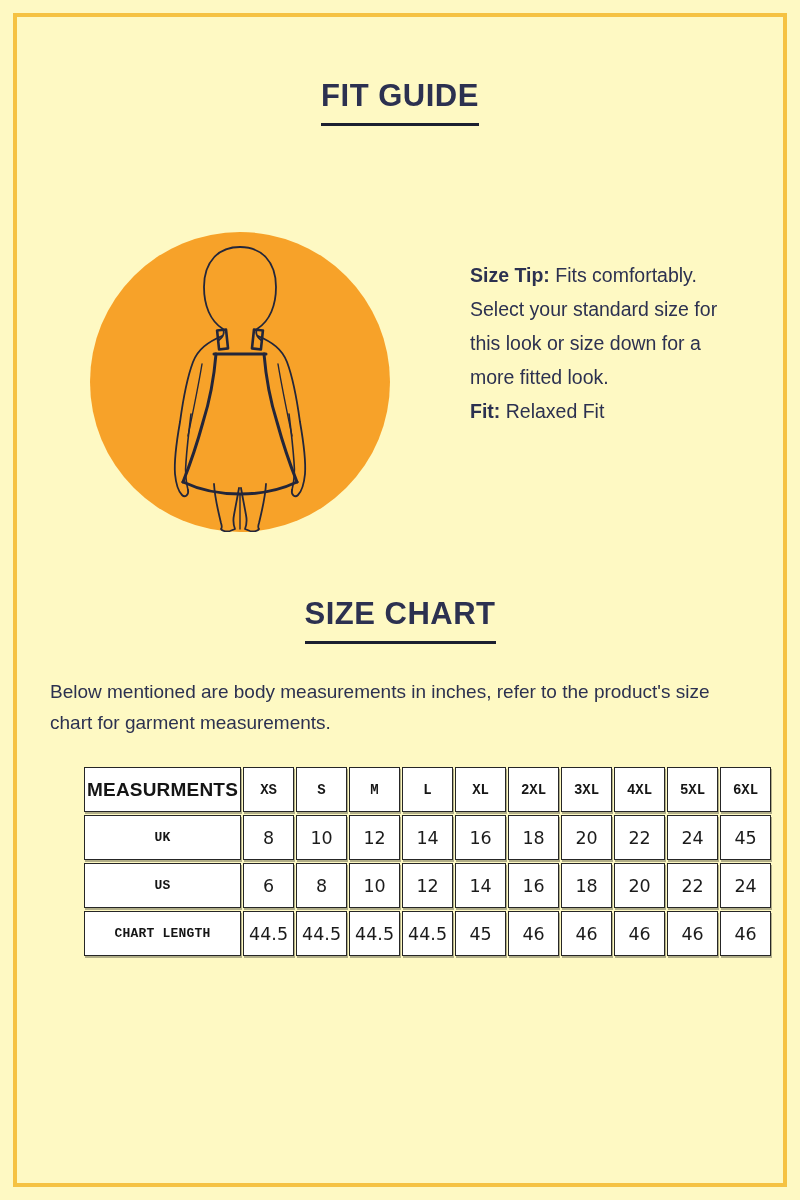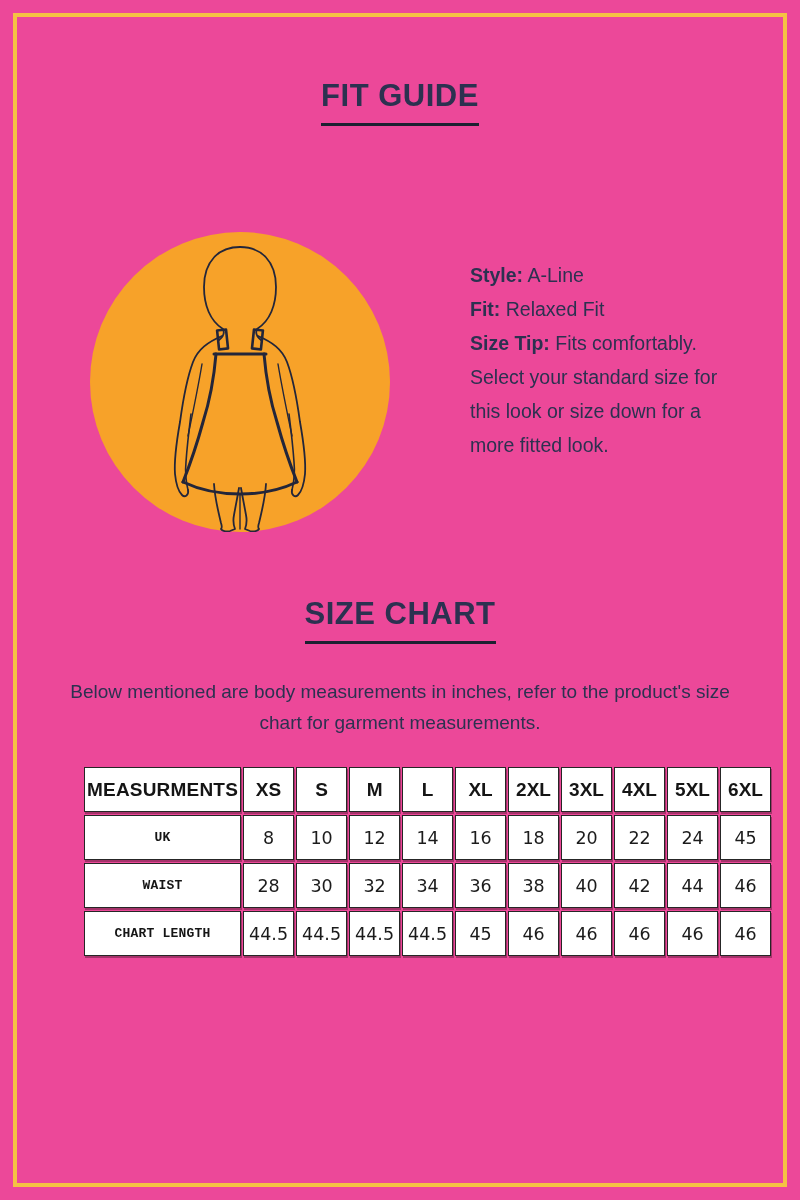--- a/index.html
+++ b/index.html
@@ -1,45 +1,45 @@
 <!DOCTYPE html>
 <html><head>
 <meta charset="utf-8">
 <style>
   html,body { margin:0; padding:0; background:#ffffff; }
   body { font-family:"Liberation Sans", sans-serif; }
-  .page { position:relative; width:800px; height:1200px; background:#ec4899; overflow:hidden; }
+  .page { position:relative; width:800px; height:1200px; background:#fef9c3; overflow:hidden; }
   .frame { position:absolute; top:13px; left:13px; right:13px; bottom:13px;
            border:4px solid #F5C243; pointer-events:none; }
 
   .center-row { position:absolute; left:0; width:800px; text-align:center; }
 
   .big-title { display:inline-block; margin:0; color:#2C3150; font-size:31px; font-weight:700;
                letter-spacing:0.5px; padding-bottom:9px; border-bottom:3px solid #1C2030; }
 
   .circle { position:absolute; left:90px; top:232px; width:300px; height:300px;
             border-radius:50%; background:#F7A229; }
   .circle svg { position:absolute; left:0; top:0; }
 
   .fit-text { position:absolute; left:470px; top:258px; width:258px; color:#2C3150;
               font-size:19.5px; line-height:34px; }
   .fit-text p { margin:0; }
   .fit-text strong { font-weight:700; }
 
-  .subtitle { position:absolute; left:50px; top:676px; width:700px; margin:0; text-align:center;
+  .subtitle { position:absolute; left:50px; top:676px; width:700px; margin:0; text-align:left;
               color:#2C3150; font-size:19px; line-height:31px; }
 
   table.size-chart { position:absolute; left:82px; top:764px; border-collapse:separate;
                      border-spacing:2px 3px; table-layout:fixed;
                      filter:drop-shadow(1px 2px 0 rgba(0,0,0,0.30)); }
   table.size-chart th, table.size-chart td {
       border:1.5px solid #262626; background:#ffffff; height:43px; text-align:center;
       vertical-align:middle; color:#151515; padding:0 2px; }
   table.size-chart th.measure-col { width:118px; font-size:19px; font-weight:700; letter-spacing:0.2px; }
-  table.size-chart th.size-col { width:45px; font-size:19px; font-weight:700; }
+  table.size-chart th.size-col { width:45px; font-size:14px; font-weight:700;font-family:Liberation Mono, monospace; }
   table.size-chart th.row-label { font-size:13px; font-weight:700; letter-spacing:0.2px;font-family:Liberation Mono, monospace; }
   table.size-chart td { font-size:17.5px; font-weight:400; color:#1b1b1b;
                         font-family:"DejaVu Sans", sans-serif; }
 </style>
 </head>
 <body>
 
 <div class="page">
   <div class="frame"></div>
 
@@ -69,23 +69,22 @@
       <path stroke-width="3" d="M174,122 C176,146 180,168 187,190 C193,212 201,235 207,250"></path>
       <path stroke-width="3" d="M93,250 C112,259 131,262 150,262 C169,262 188,259 207,250"></path>
 
       <path stroke-width="1.8" d="M124,252 C125,268 129,282 131,291 C132,294 132,296 131,297 C132,299 136,300 140,299 L145,297 C143,292 143,288 144,283 C146,272 148,262 149,256"></path>
       <path stroke-width="1.8" d="M176,252 C175,268 171,282 169,291 C168,294 168,296 169,297 C168,299 164,300 160,299 L155,297 C157,292 157,288 156,283 C154,272 152,262 151,256"></path>
       <path stroke-width="1.4" d="M150,262 C150,280 150,296 150,297"></path>
     </svg>
   </div>
 
   <div class="fit-text">
-    <p><strong>Style:</strong> <span>A-Line</span></p>
+    <p><strong>Size Tip:</strong> <span>Fits comfortably. Select your standard size for this look or size down for a more fitted look.</span></p>
     <p><strong>Fit:</strong> <span>Relaxed Fit</span></p>
-    <p><strong>Size Tip:</strong> <span>Fits comfortably. Select your standard size for this look or size down for a more fitted look.</span></p>
   </div>
 
   <div class="center-row" style="top:596px;text-decoration:underline;">
     <h2 class="big-title">SIZE CHART</h2>
   </div>
 
   <p class="subtitle">Below mentioned are body measurements in inches, refer to the product's size chart for garment measurements.</p>
 
   <table class="size-chart">
     <thead>
@@ -111,31 +110,31 @@
           <td>12</td>
           <td>14</td>
           <td>16</td>
           <td>18</td>
           <td>20</td>
           <td>22</td>
           <td>24</td>
           <td>45</td>
         </tr>
         <tr>
-          <th class="row-label">WAIST</th>
-          <td>28</td>
-          <td>30</td>
-          <td>32</td>
-          <td>34</td>
-          <td>36</td>
-          <td>38</td>
-          <td>40</td>
-          <td>42</td>
-          <td>44</td>
-          <td>46</td>
+          <th class="row-label">US</th>
+          <td>6</td>
+          <td>8</td>
+          <td>10</td>
+          <td>12</td>
+          <td>14</td>
+          <td>16</td>
+          <td>18</td>
+          <td>20</td>
+          <td>22</td>
+          <td>24</td>
         </tr>
         <tr>
           <th class="row-label">CHART LENGTH</th>
           <td>44.5</td>
           <td>44.5</td>
           <td>44.5</td>
           <td>44.5</td>
           <td>45</td>
           <td>46</td>
           <td>46</td>

